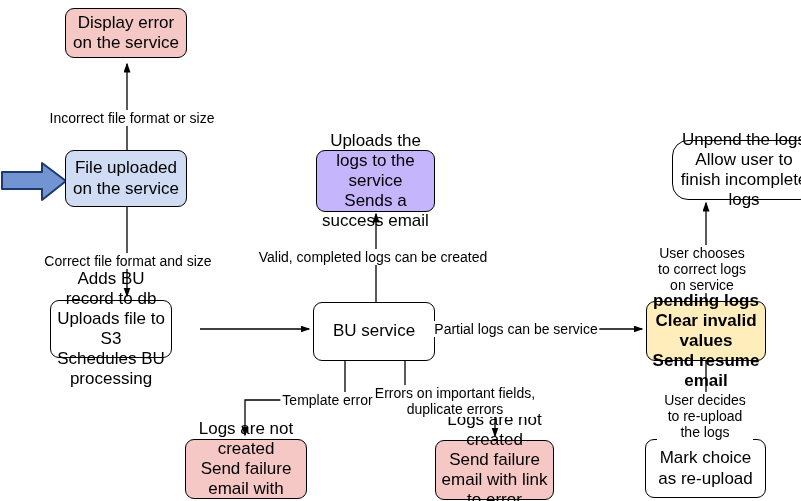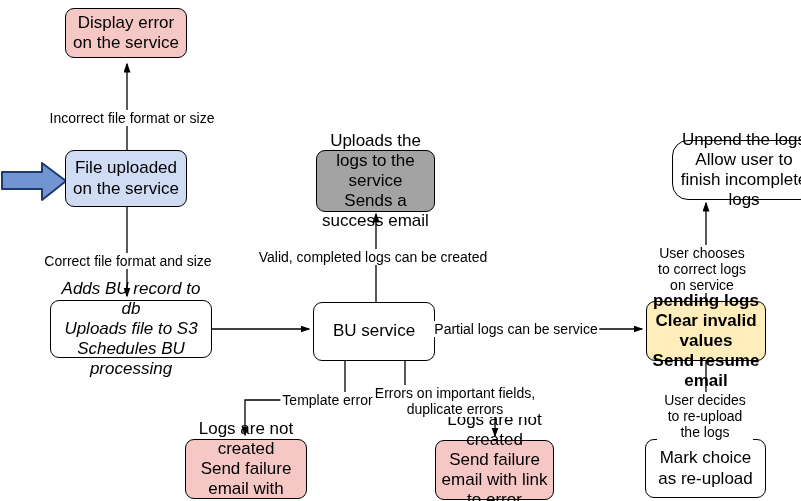--- a/index.html
+++ b/index.html
@@ -10,21 +10,21 @@
   #edges{position:absolute;left:0;top:0;width:801px;height:501px;z-index:1;pointer-events:none;}
   .node{
     position:absolute;z-index:2;box-sizing:border-box;
     border:1px solid #000;border-radius:9px;
     display:flex;align-items:center;justify-content:center;
     text-align:center;font-size:17px;line-height:1.18;
     white-space:pre-line;padding:10px 4px;background:#fff;
   }
   .fill-pink{background:#f5c7c5;}
   .fill-blue{background:#cfdcf3;}
-  .fill-green{background:#a3a3a3;}
+  .fill-green{background:#c4b5fd;}
   .fill-yellow{background:#ffeebb;font-weight:bold;}
   .edge-label{
     position:absolute;z-index:3;transform:translateX(-50%);
     background:#ffffff;font-size:14px;line-height:1.15;
     white-space:pre-line;text-align:center;padding:0 2px;
   }
   #entry-arrow{position:absolute;left:0;top:160px;z-index:2;}
 </style>
 </head>
 <body>
@@ -49,21 +49,21 @@
 </svg>
 
 <svg id="entry-arrow" width="70" height="44" viewBox="0 0 70 44">
   <polygon points="2,12 42,12 42,3 66,21 42,40 42,29 2,29" fill="#7294d3" stroke="#1c3a6e" stroke-width="2" stroke-linejoin="round"></polygon>
 </svg>
 
 <div class="node fill-pink" style="left:65px;top:8px;width:122px;height:50px;">Display error on the service</div>
 
 <div class="node fill-blue" style="left:65px;top:150px;width:122px;height:57px;">File uploaded on the service</div>
 
-<div class="node" style="left:50px;top:300px;width:162px;height:58px;font-style:italic;">Adds BU record to db
+<div class="node" style="left:50px;top:300px;width:122px;height:58px;">Adds BU record to db
 Uploads file to S3
 Schedules BU processing</div>
 
 <div class="node" style="left:313px;top:302px;width:122px;height:59px;text-align:center;">BU service</div>
 
 <div class="node fill-green" style="left:316px;top:150px;width:119px;height:62px;">Uploads the logs to the service
 Sends a success email</div>
 
 <div class="node" style="left:672px;top:140px;width:144px;height:60px;border-radius:16px;">Unpend the logs
 Allow user to finish incomplete logs</div>

